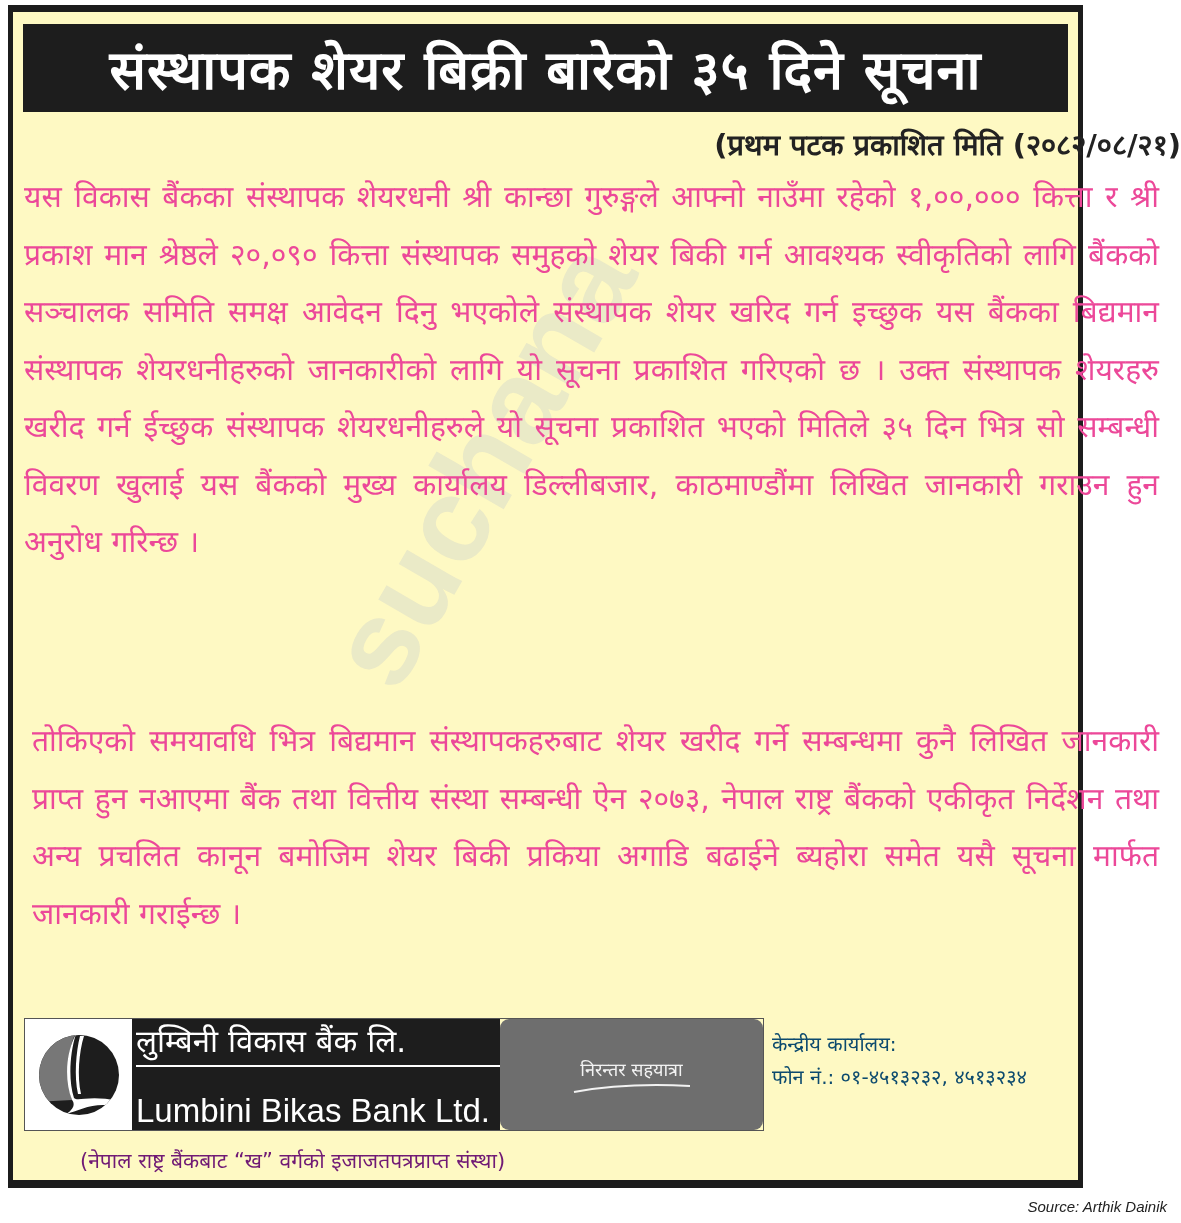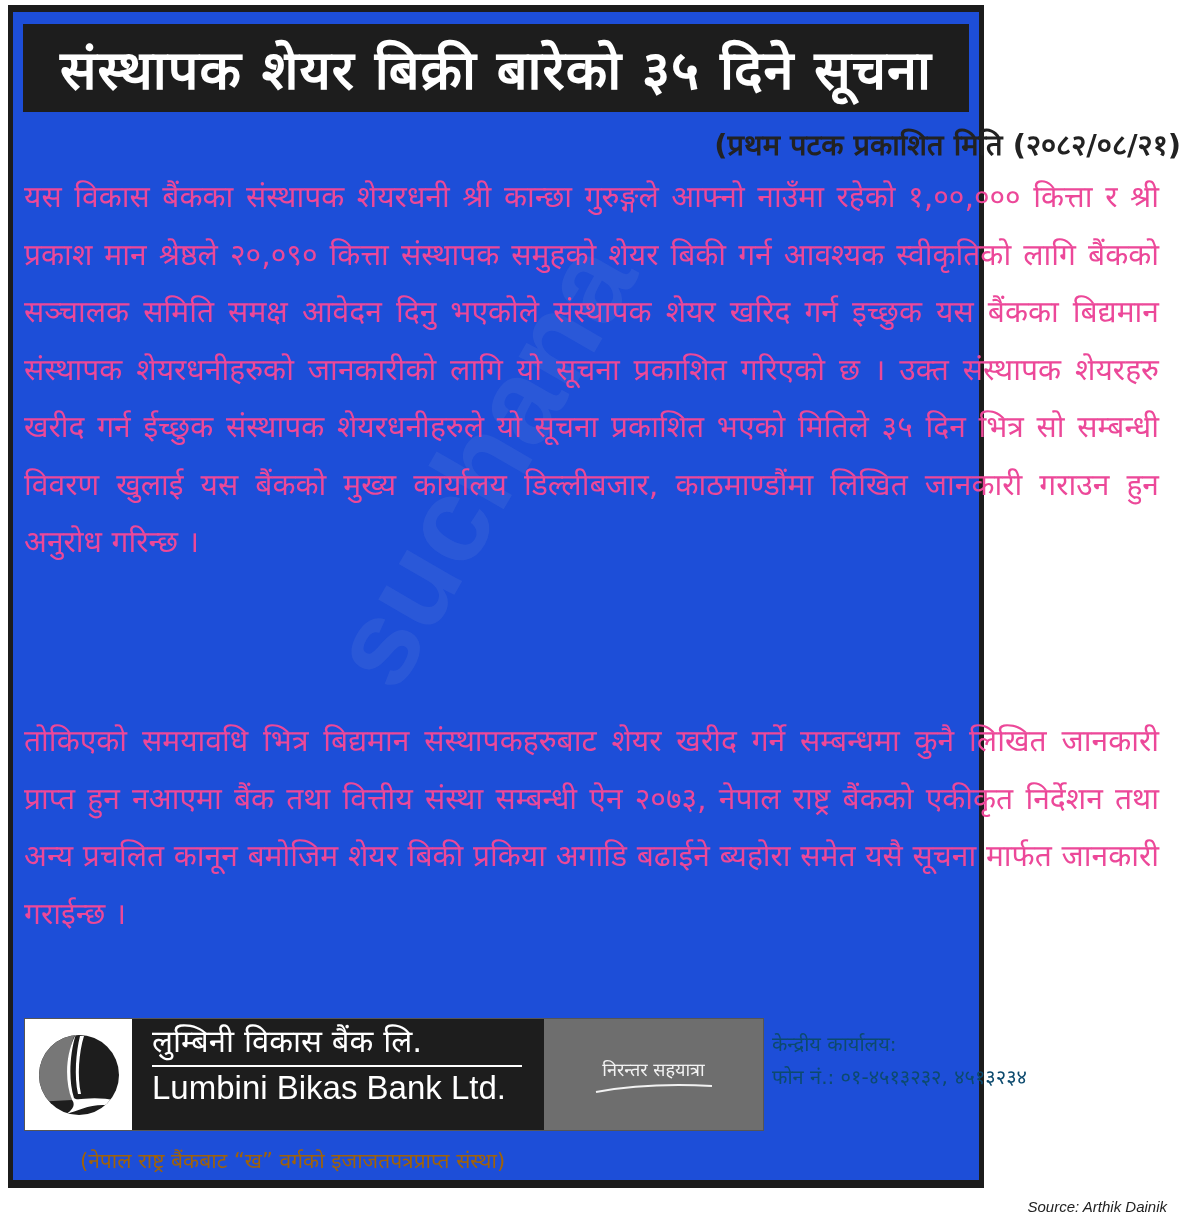--- a/index.html
+++ b/index.html
@@ -1,57 +1,57 @@
 <!DOCTYPE html>
 <html><head>
 <meta charset="utf-8">
 <style>
   html, body { margin: 0; padding: 0; background: #ffffff; }
   body { width: 1181px; height: 1223px; position: relative; overflow: hidden; font-family: "DejaVu Sans", sans-serif; color: #1a1a1a; }
   .outer-frame {
-    position: absolute; left: 8px; top: 5px; width: 976px; height: 1183px;
+    position: absolute; left: 8px; top: 5px; width: 1075px; height: 1183px;
     border: 5px solid #1c1c1c; border-top-width: 7px; border-bottom-width: 8px;
-    box-sizing: border-box; background: #1d4ed8;
+    box-sizing: border-box; background: #fef9c3;
   }
   .title-bar {
     position: absolute; left: 10px; top: 12px; right: 10px; height: 88px;
     background: #1d1d1d; color: #fff;
     display: flex; align-items: center; justify-content: center;
     font-family: "DejaVu Sans", sans-serif; font-weight: bold; font-size: 54px;
     letter-spacing: 1px;
   }
   .subtitle {
     position: absolute; left: 0; right: 0; top: 124px; text-align: right;
     font-size: 29px; font-weight: bold; color: #222;
   }
   .para {
     position: absolute; left: 24px; right: 22px;
     font-size: 30px; line-height: 57.5px; text-align: justify; text-align-last: left;
     color: #ec4899;
   }
   .para1 { top: 168px; }
-  .para2 { top: 712px; }
+  .para2 { top: 712px; margin-left: 8px; }
   .footer-block {
     position: absolute; left: 24px; top: 1018px; width: 740px; height: 113px;
     border: 1px solid #555; display: flex; box-sizing: border-box;
   }
   .logo-box { width: 107px; background: #fff; display: flex; align-items: center; justify-content: center; }
   .bank-name-box {
-    width: 412px; background: #1d1d1d; color: #fff; display: flex; flex-direction: column;
-    justify-content: flex-start; padding-left: 20px; box-sizing: border-box;
+    width: 368px; background: #1d1d1d; color: #fff; display: flex; flex-direction: column;
+    justify-content: space-between; padding-left: 4px; box-sizing: border-box;
   }
   .bank-np { font-size: 31px; padding-bottom: 4px; border-bottom: 2px solid #fff; width: 370px; }
   .bank-en { font-family: "Liberation Sans", sans-serif; font-size: 33px; padding-top: 2px; }
   .tagline-box {
     flex: 1; background: #6e6e6e; color: #f2f2f2; display: flex; flex-direction: column;
-    align-items: center; justify-content: center; font-size: 18px;
+    align-items: center; justify-content: center; font-size: 18px; border-radius: 9px;
   }
   .tagline-swoosh { width: 120px; height: 10px; margin-top: 2px; }
   .license-note {
-    position: absolute; left: 80px; top: 1146px; font-size: 21px; color: #a16207;
+    position: absolute; left: 80px; top: 1146px; font-size: 21px; color: #701a75;
   }
   .office {
     position: absolute; left: 772px; top: 1028px; font-size: 20px; font-weight: normal;
     line-height: 33px; color: #0c4a6e;
   }
   .source {
     position: absolute; right: 14px; top: 1198px; font-family: Liberation Sans, sans-serif;
     font-style: italic; font-size: 15px; color: #222;
   }
   .watermark {

